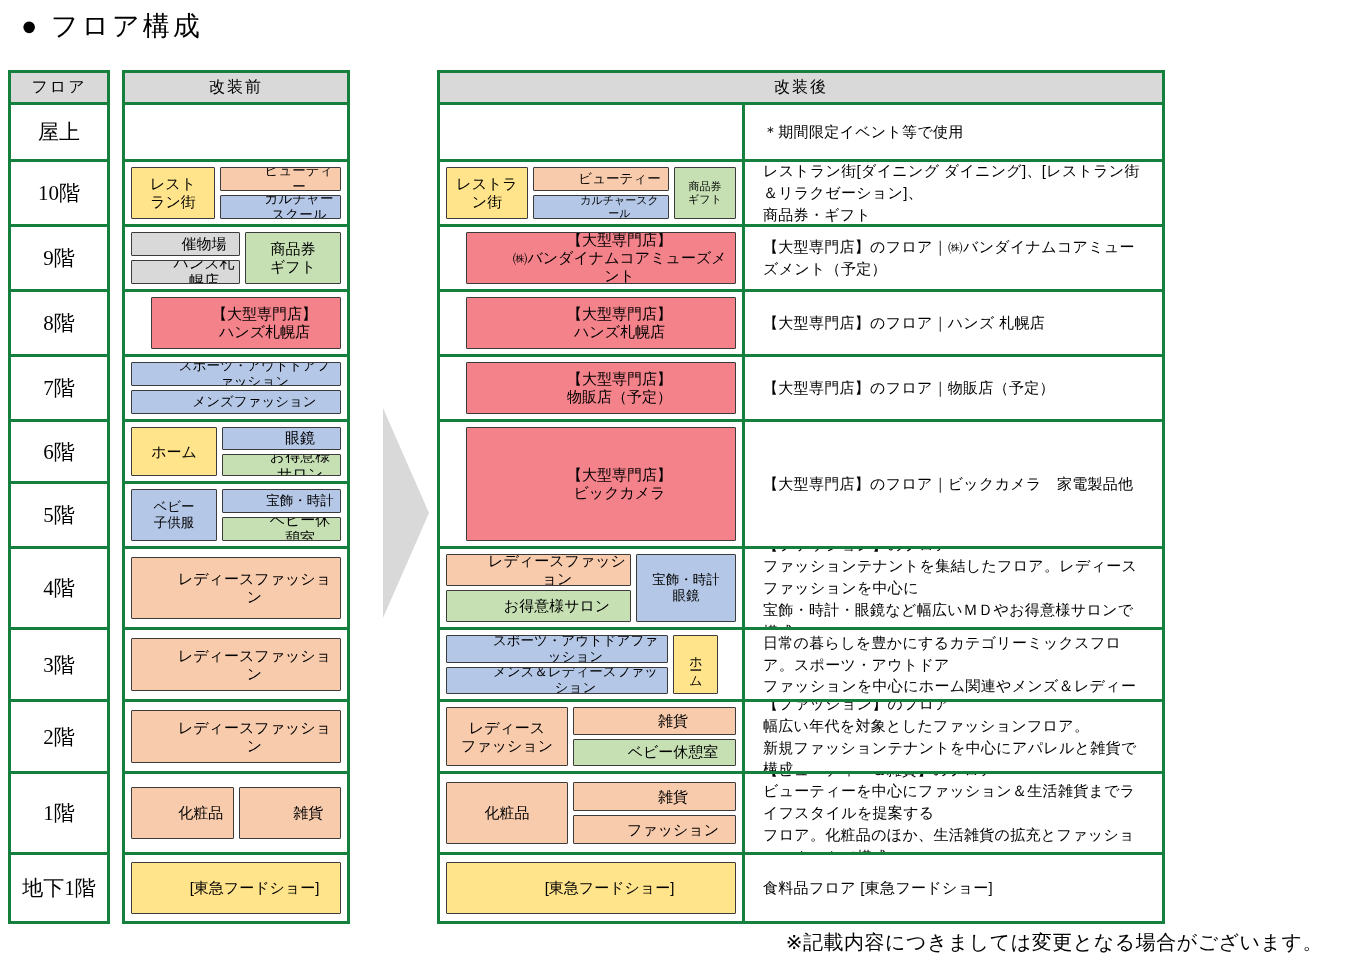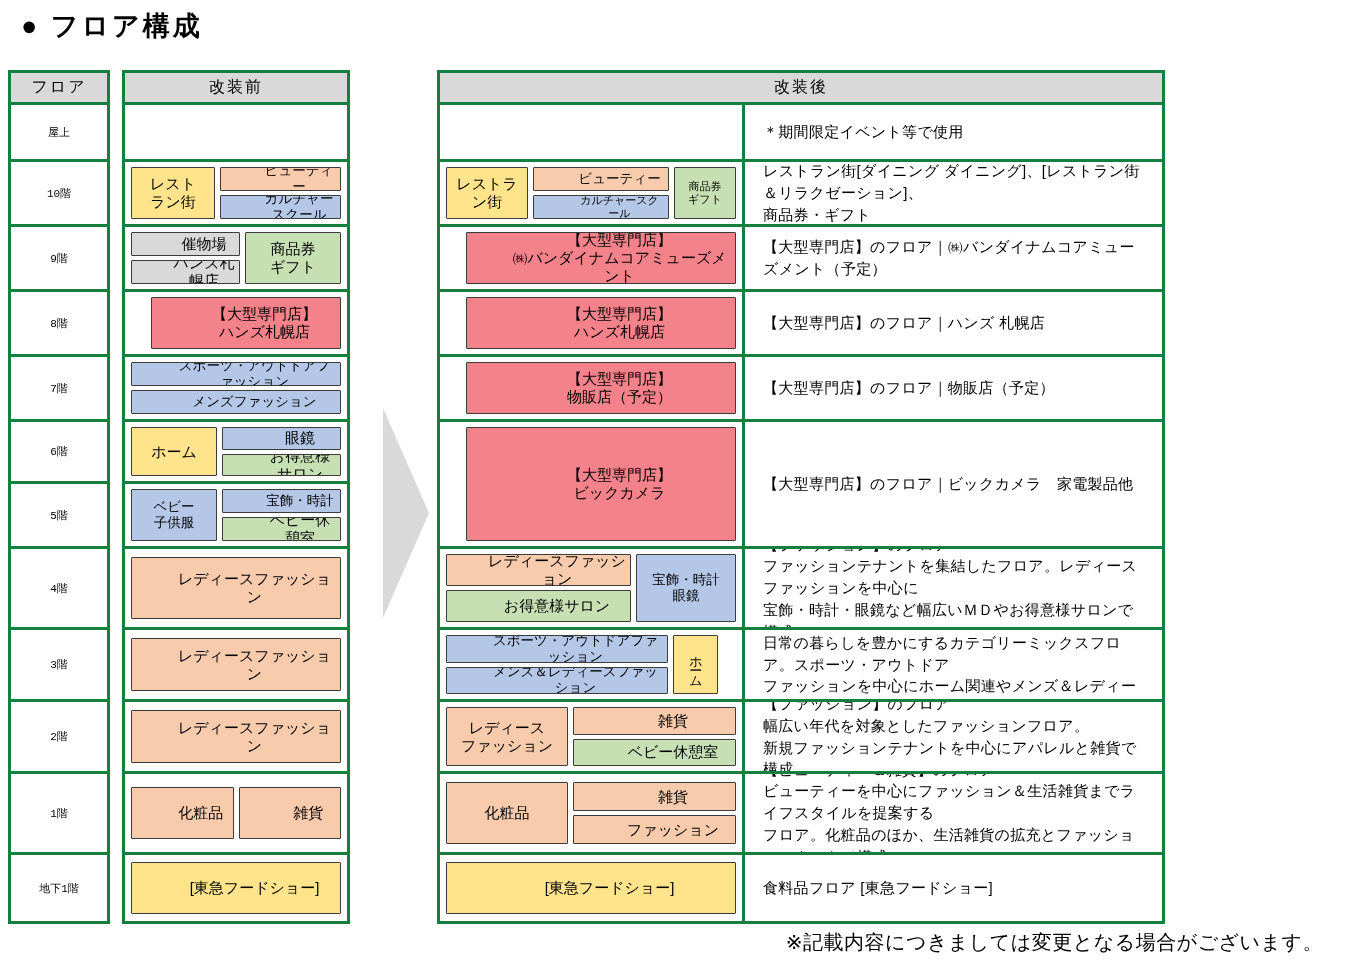--- a/index.html
+++ b/index.html
@@ -1,30 +1,30 @@
 <!DOCTYPE html>
 <html><head>
 <meta charset="utf-8">
 <style>
   html,body{margin:0;padding:0;}
   body{
     width:1351px;height:962px;position:relative;background:#fff;overflow:hidden;
     font-family:"Liberation Sans","DejaVu Sans",sans-serif;color:#000;
   }
-  .title{position:absolute;left:21px;top:8px;font-size:27px;font-weight:bold;letter-spacing:3px;}
+  .title{position:absolute;left:21px;top:8px;font-size:27px;font-weight:normal;letter-spacing:3px;}
   .tbl{
     position:absolute;top:70px;background:#15803d;display:grid;gap:3px;padding:3px;box-sizing:border-box;
     grid-template-rows:29px 54px 62px 62px 62px 62px 59px 62px 78px 69px 69px 78px 66px;
   }
   #floor-tbl{left:8px;width:102px;grid-template-columns:1fr;}
   #before-tbl{left:122px;width:228px;grid-template-columns:1fr;}
   #after-tbl{left:437px;width:728px;grid-template-columns:302px 1fr;}
   .cell{background:#fff;display:flex;align-items:center;justify-content:center;box-sizing:border-box;overflow:hidden;}
   .hdr{background:#D9D9D9;font-size:16px;letter-spacing:2px;}
-  .flbl{font-size:11px;font-family:Liberation Mono, monospace;}
+  .flbl{font-size:21px;font-family:Liberation Serif, serif;}
   .span2col{grid-column:1 / -1;}
   .span2row{grid-row:span 2;}
   .bx{padding:5px 6px;align-items:stretch;}
   .desc{
     flex-direction:column;align-items:flex-start;justify-content:center;text-align:left;
     padding:4px 18px;font-size:15px;line-height:1.45;white-space:pre-line;letter-spacing:0.3px;
   }
   .row{flex:1;display:flex;gap:5px;min-width:0;}
   .col{flex:1;display:flex;flex-direction:column;gap:4px;min-width:0;}
   .box{

